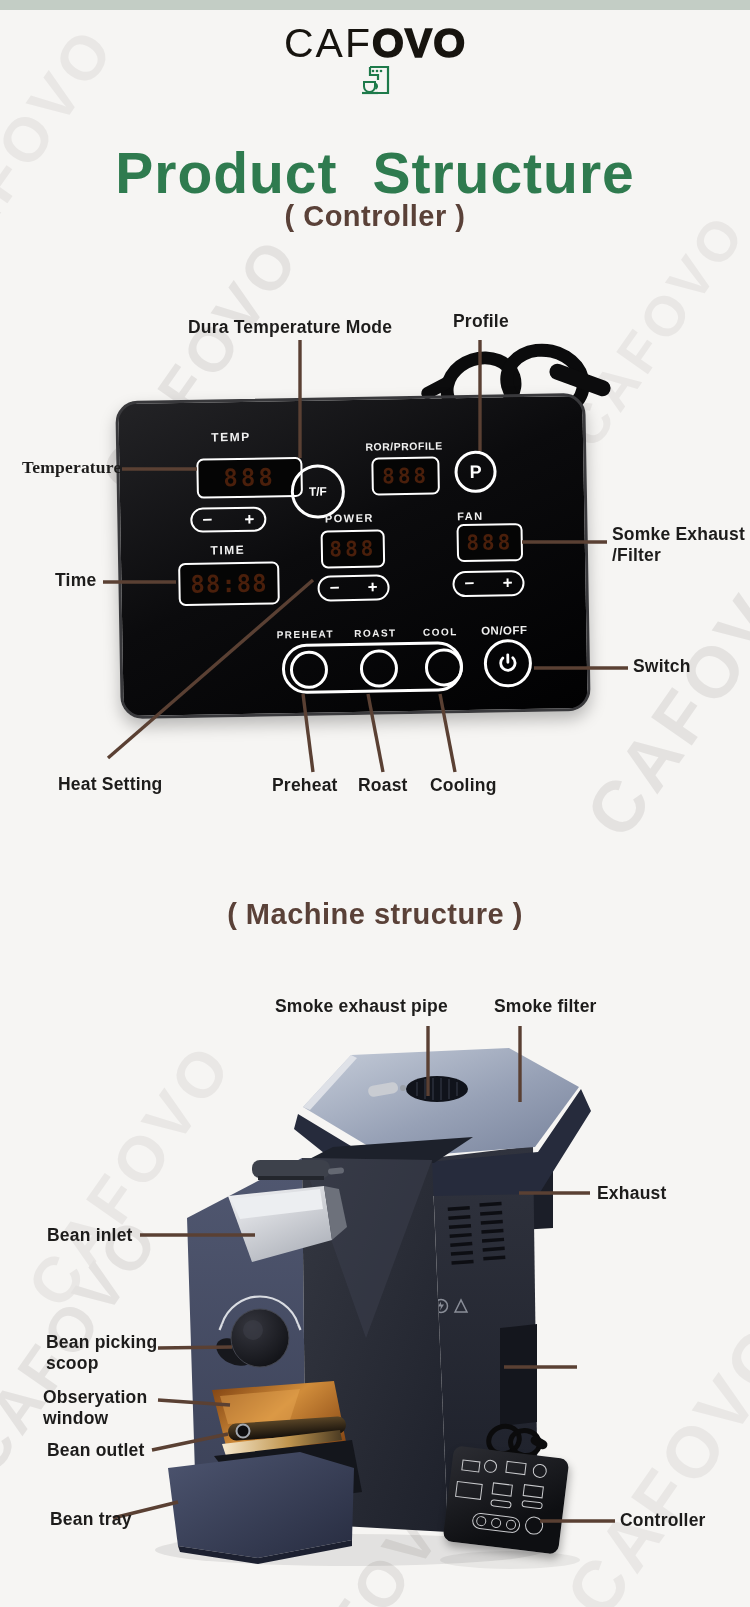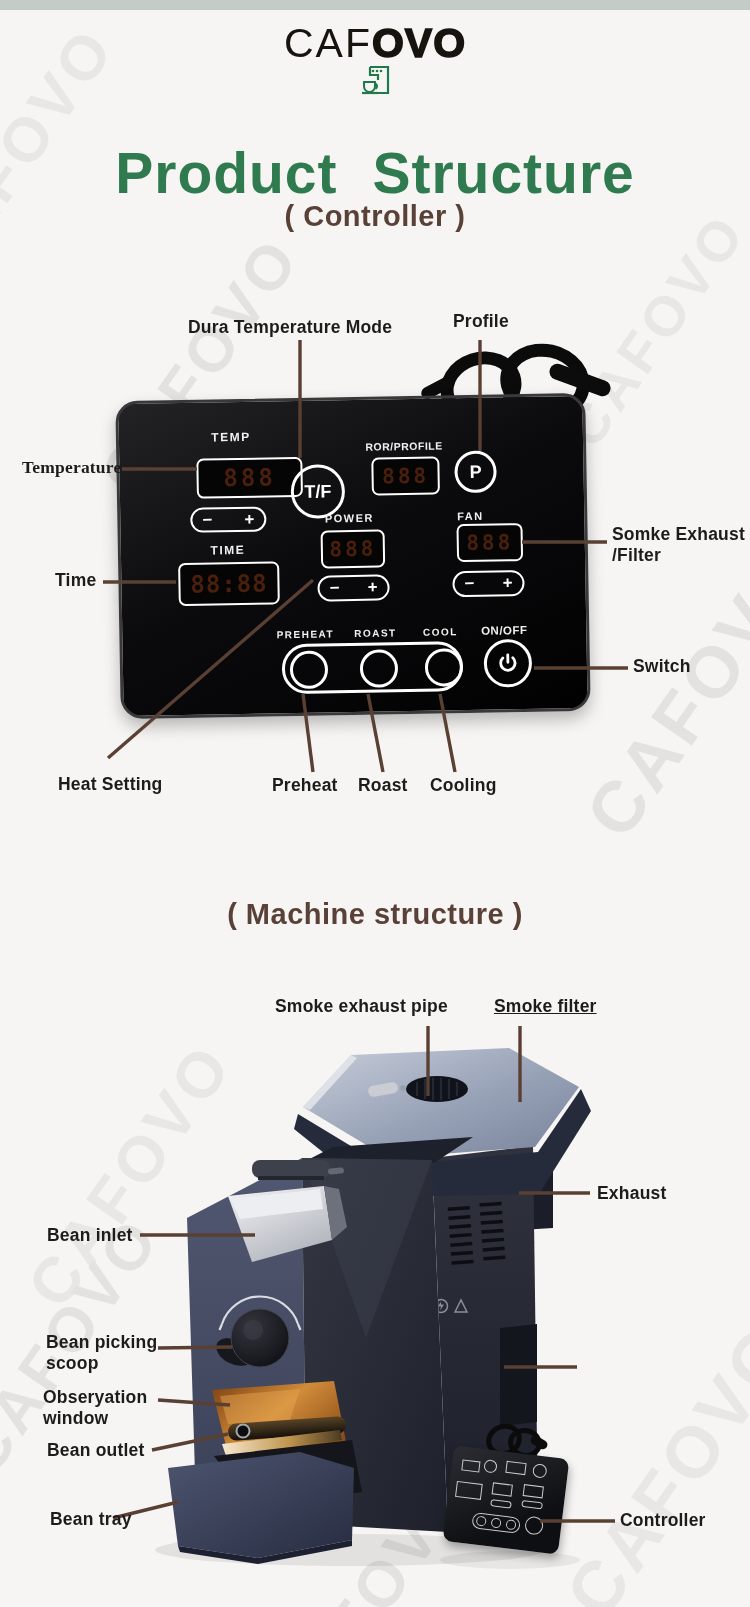--- a/index.html
+++ b/index.html
@@ -92,21 +92,21 @@
   <div class="ctail" style="left:548px;top:372px;width:64px;height:16px;transform:rotate(20deg);"></div>
   <div class="ctail" style="left:420px;top:382px;width:34px;height:12px;transform:rotate(-28deg);"></div>
 
   <div class="panel">
     <div class="plabel" style="left:82px;top:28px;width:60px;">TEMP</div>
     <div class="disp" style="left:77px;top:56px;width:106px;height:40px;font-size:24px;">888</div>
     <div class="pillbtn" style="left:70px;top:105px;width:76px;height:25px;">
       <span>−</span>
         <span>+</span>
     </div>
-    <div class="circbtn" style="left:171px;top:64px;width:54px;height:54px;font-size:18px;">T/F</div>
+    <div class="circbtn" style="left:171px;top:64px;width:54px;height:54px;font-size:12px;">T/F</div>
 
     <div class="plabel" style="left:235px;top:41px;width:100px;font-size:10.5px;letter-spacing:.5px;">ROR/PROFILE</div>
     <div class="disp" style="left:252px;top:58px;width:68px;height:38px;font-size:21px;">888</div>
     <div class="circbtn" style="left:335px;top:53px;width:42px;height:42px;font-size:18px;">P</div>
 
     <div class="plabel" style="left:77px;top:141px;width:60px;">TIME</div>
     <div class="disp" style="left:57px;top:160px;width:101px;height:43px;font-size:24px;letter-spacing:1px;">88:88</div>
 
     <div class="plabel" style="left:199px;top:112px;width:60px;font-size:11px;">POWER</div>
     <div class="disp" style="left:200px;top:130px;width:64px;height:38px;font-size:21px;">888</div>
@@ -316,21 +316,21 @@
     <div>Somke Exhaust</div>
     <div>/Filter</div>
   </div>
   <div class="callout" style="left:633px;top:656px;">Switch</div>
   <div class="callout" style="left:58px;top:774px;text-align:right;">Heat Setting</div>
   <div class="callout" style="left:272px;top:775px;">Preheat</div>
   <div class="callout" style="left:358px;top:775px;">Roast</div>
   <div class="callout" style="left:430px;top:775px;">Cooling</div>
 
   <div class="callout" style="left:275px;top:996px;">Smoke exhaust pipe</div>
-  <div class="callout" style="left:494px;top:996px;text-decoration:underline;">Smoke filter</div>
+  <div class="callout" style="left:494px;top:996px;">Smoke filter</div>
   <div class="callout" style="left:597px;top:1183px;">Exhaust</div>
   <div class="callout" style="left:47px;top:1225px;">Bean inlet</div>
   <div class="callout" style="left:46px;top:1332px;">
     <div>Bean picking</div>
     <div>scoop</div>
   </div>
   <div class="callout" style="left:43px;top:1387px;">
     <div>Obseryation</div>
     <div>window</div>
   </div>

